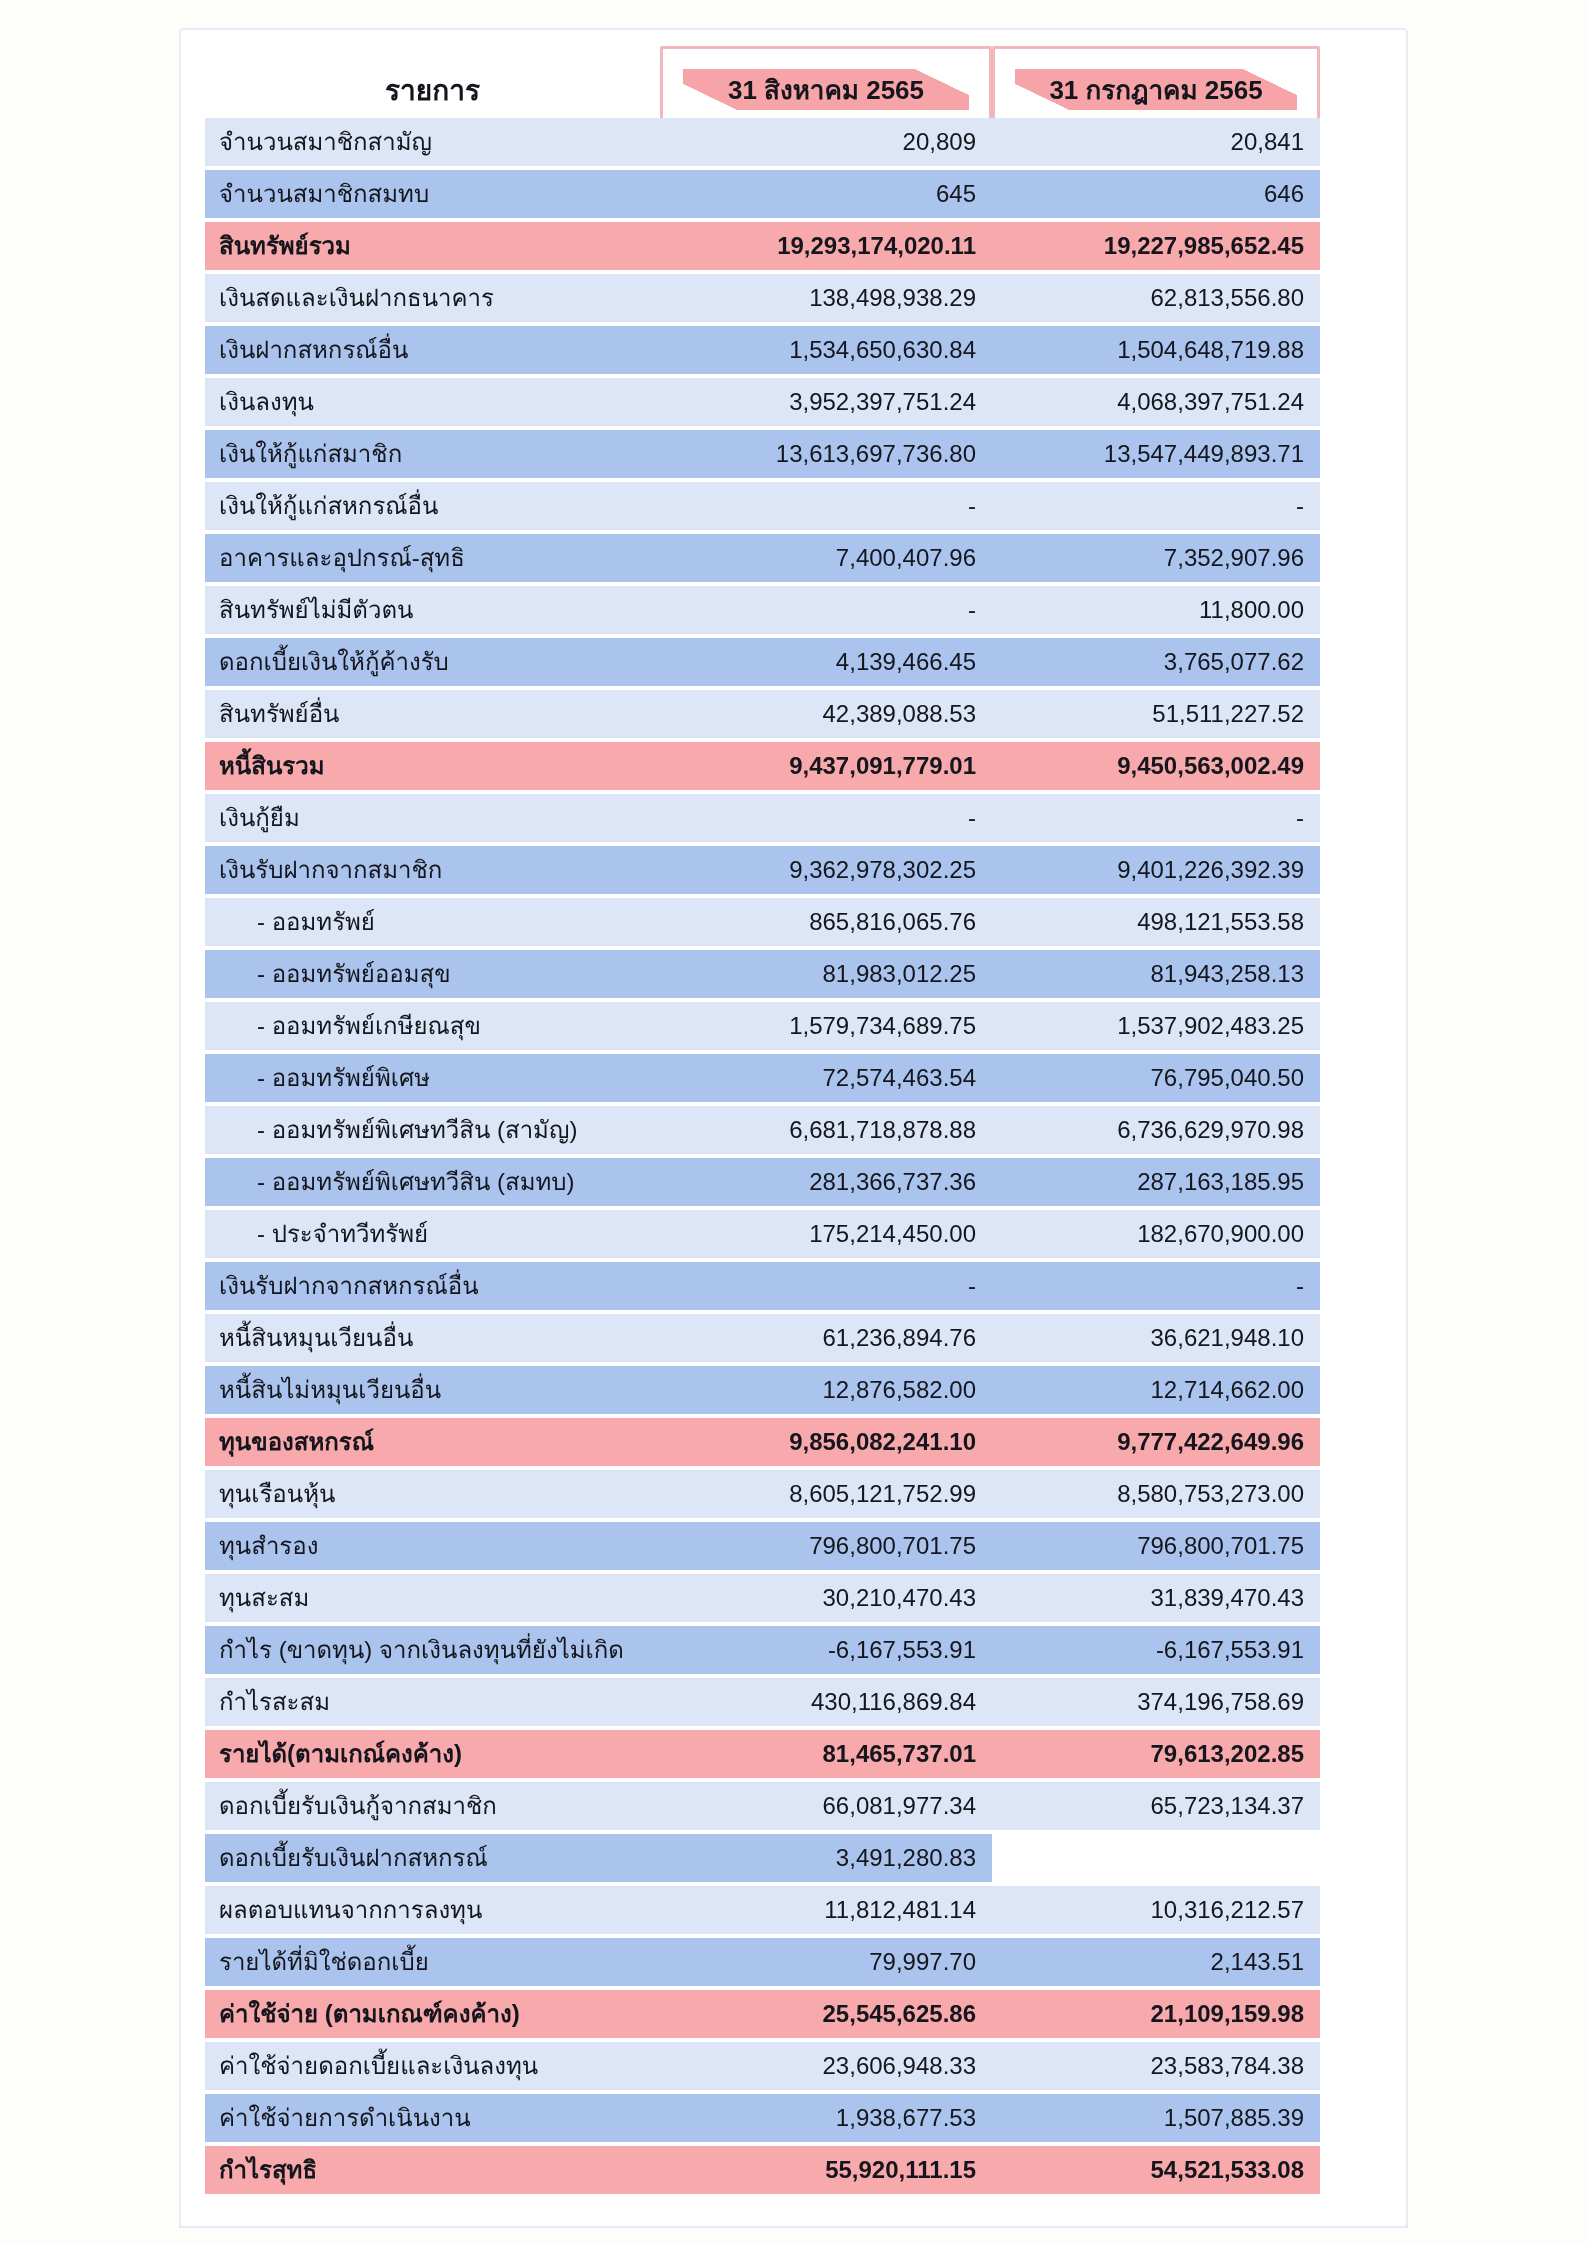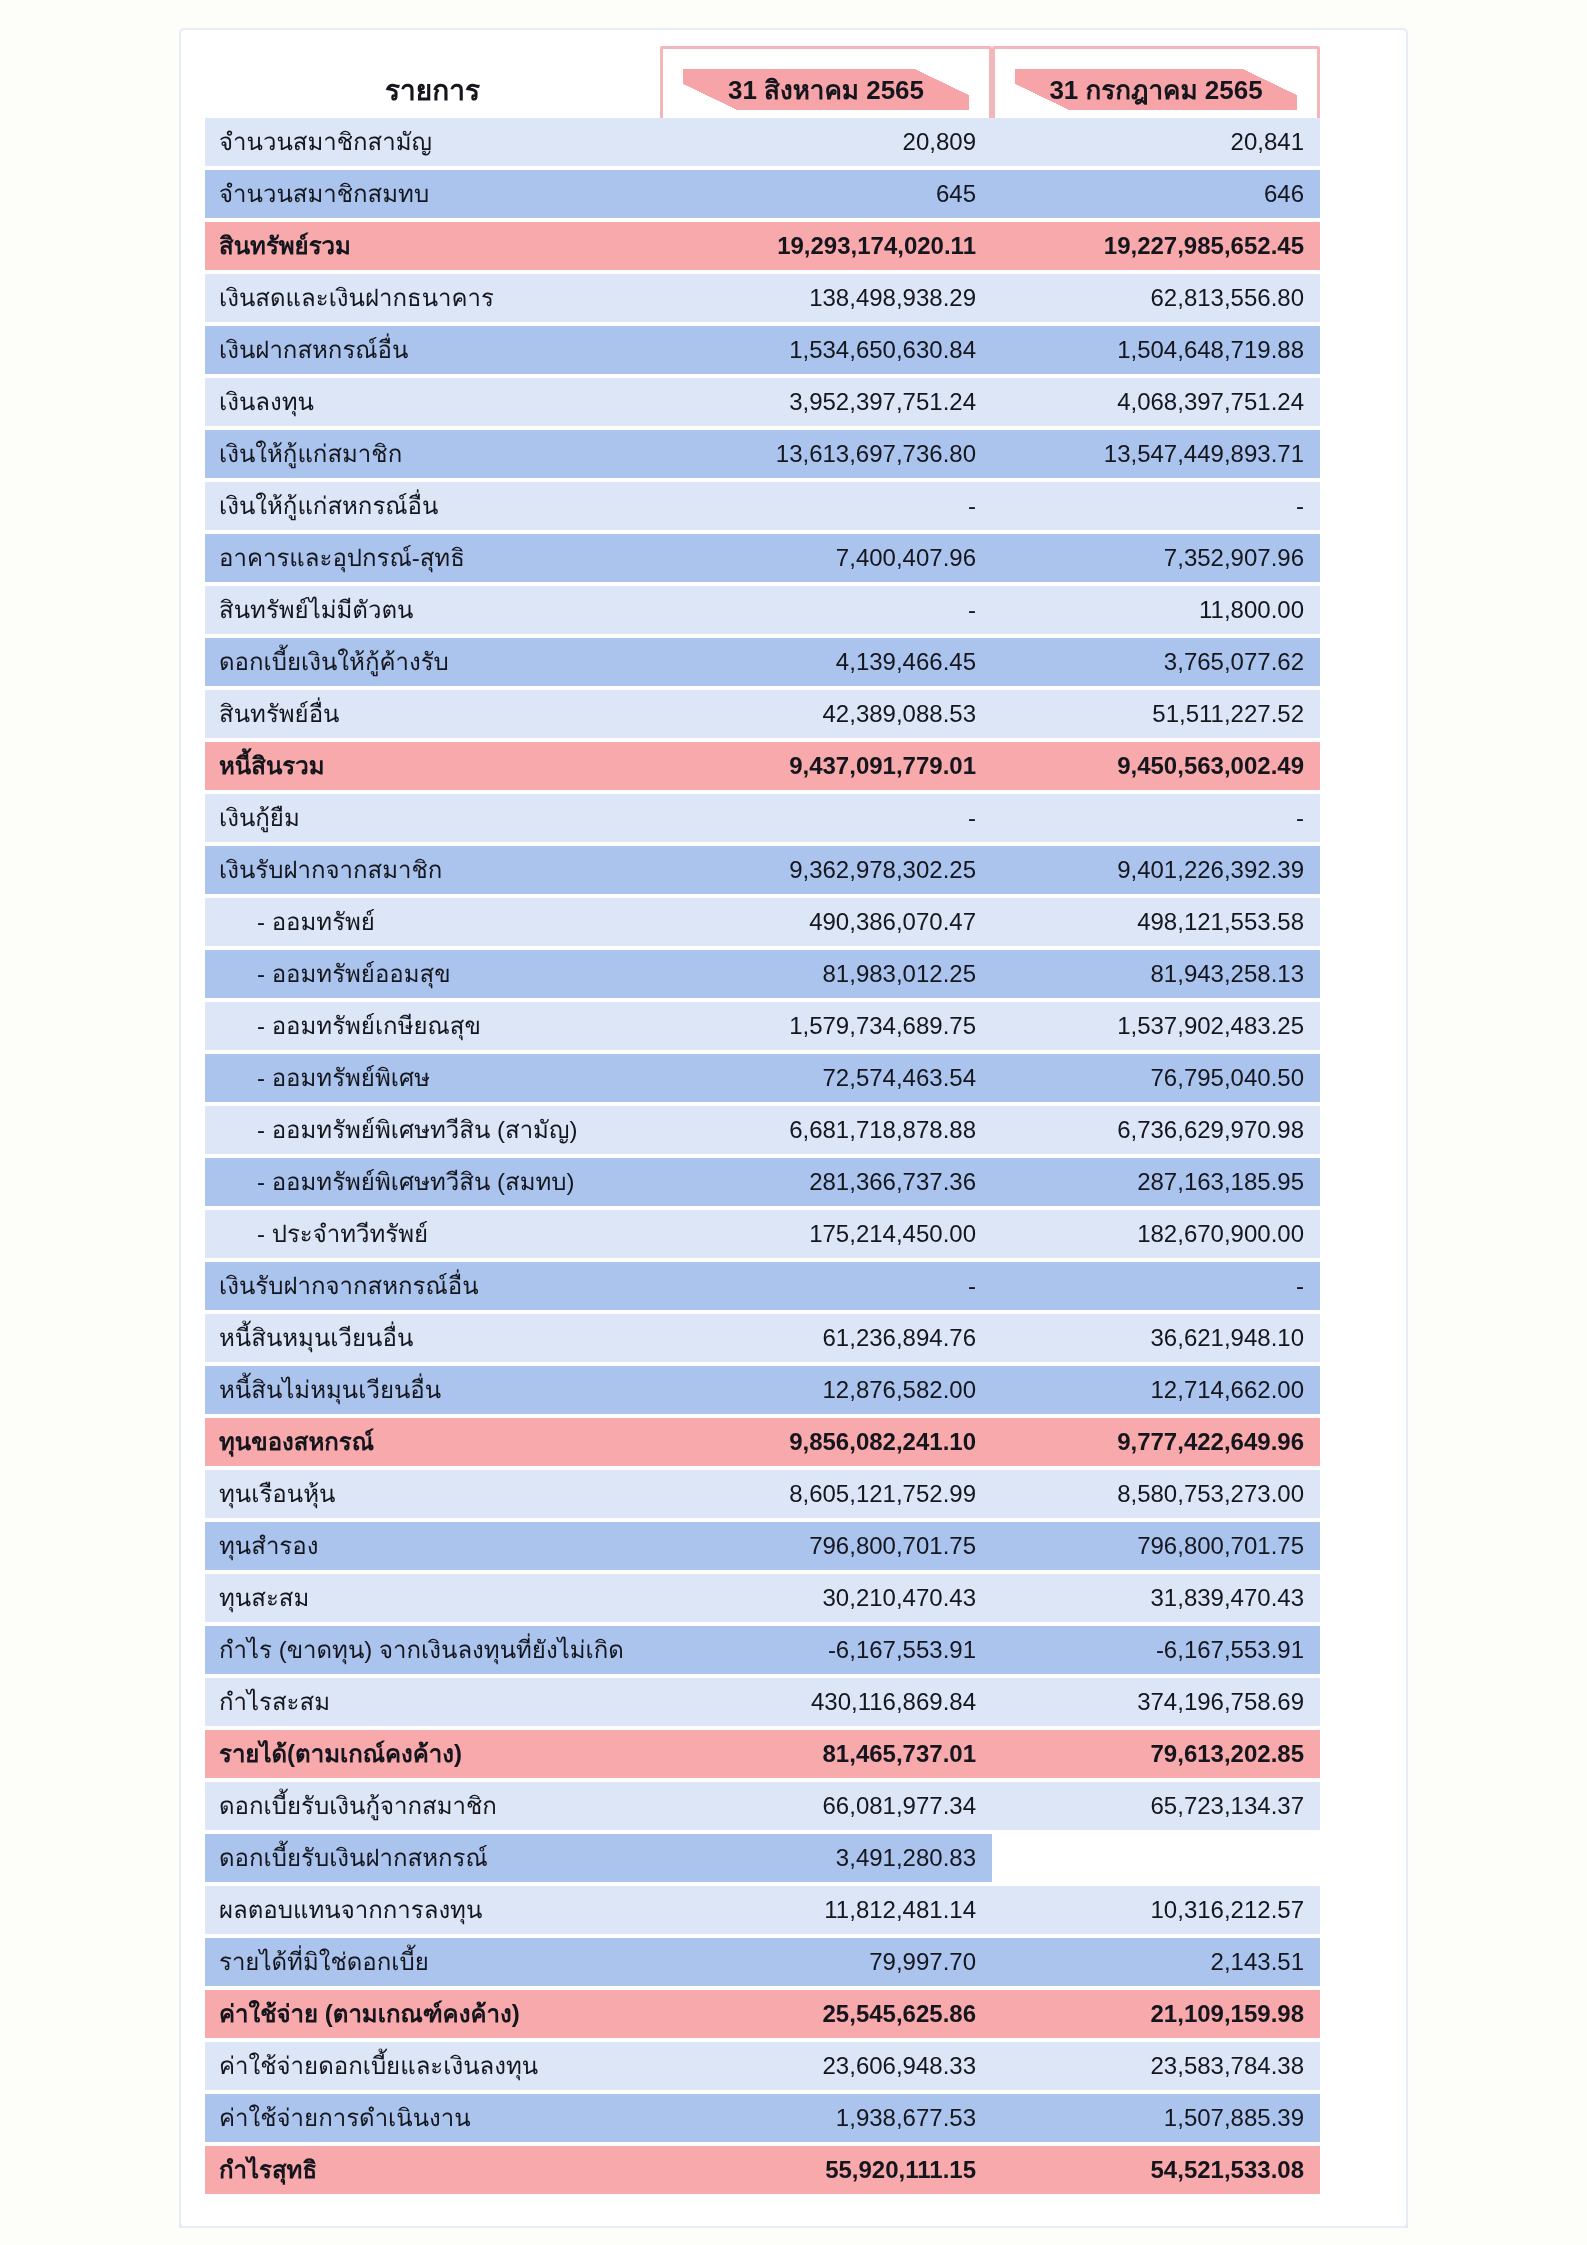--- a/index.html
+++ b/index.html
@@ -202,21 +202,21 @@
     <div class="cell value">-</div>
     <div class="cell value">-</div>
   </div>
       <div class="grid-row table-row dark">
     <div class="cell label">เงินรับฝากจากสมาชิก</div>
     <div class="cell value">9,362,978,302.25</div>
     <div class="cell value">9,401,226,392.39</div>
   </div>
       <div class="grid-row table-row light">
     <div class="cell label indent">- ออมทรัพย์</div>
-    <div class="cell value">490,386,070.47</div>
+    <div class="cell value">865,816,065.76</div>
     <div class="cell value">498,121,553.58</div>
   </div>
       <div class="grid-row table-row dark">
     <div class="cell label indent">- ออมทรัพย์ออมสุข</div>
     <div class="cell value">81,983,012.25</div>
     <div class="cell value">81,943,258.13</div>
   </div>
       <div class="grid-row table-row light">
     <div class="cell label indent">- ออมทรัพย์เกษียณสุข</div>
     <div class="cell value">1,579,734,689.75</div>

